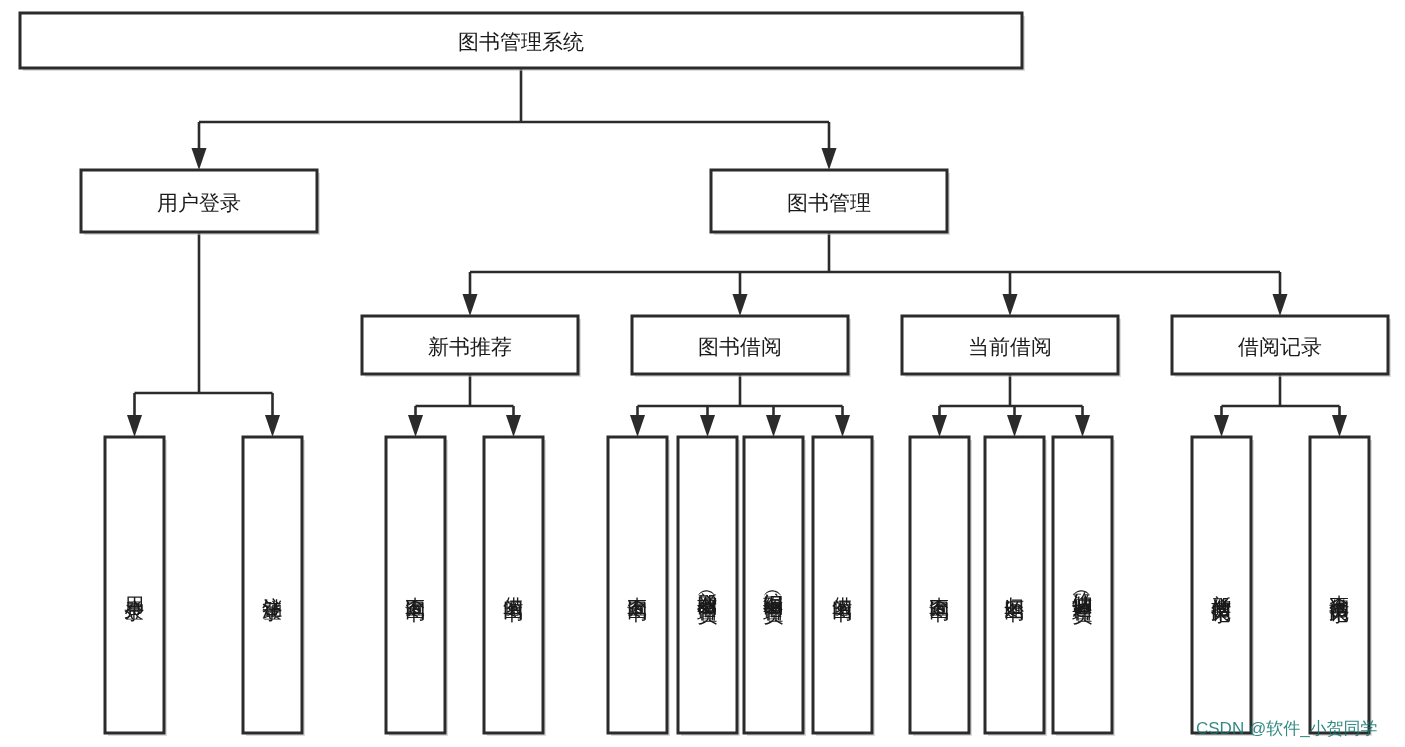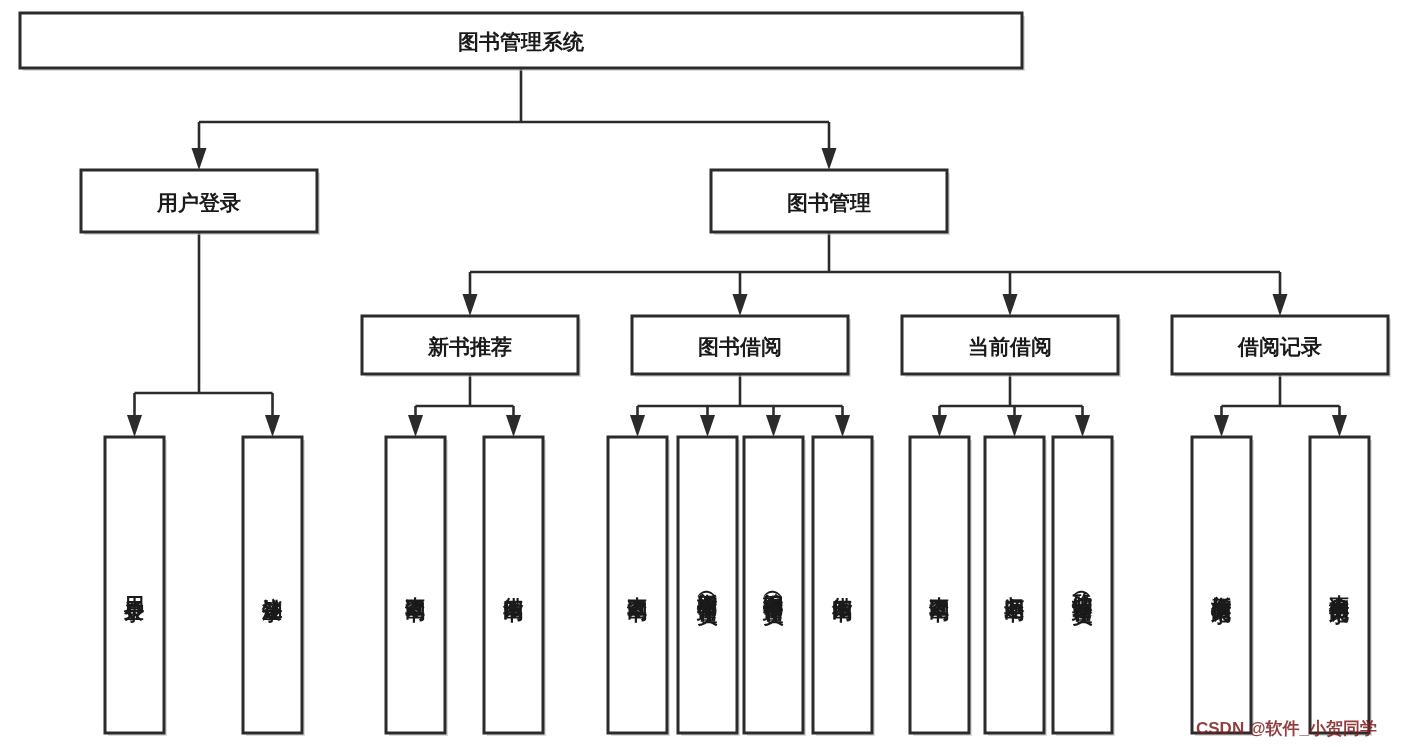--- a/index.html
+++ b/index.html
@@ -12,21 +12,20 @@
     width: 1405px;
     height: 747px;
     font-family: "Liberation Sans", "DejaVu Sans", sans-serif;
     overflow: hidden;
     position: relative;
   }
   #diagram-root {
     position: relative;
     width: 1405px;
     height: 747px;
-    font-weight: bold;
   }
   svg#diagram-svg {
     position: absolute;
     left: 0;
     top: 0;
     width: 1405px;
     height: 747px;
     display: block;
   }
   .node-box {
@@ -66,21 +65,21 @@
     align-items: center;
     justify-content: center;
     letter-spacing: 2px;
     white-space: nowrap;
     pointer-events: none;
   }
   .watermark {
     position: absolute;
     font-family: "Liberation Sans", "DejaVu Sans", sans-serif;
     font-size: 17px;
-    color: #7f1d1d;
+    color: #0f766e;
     opacity: 0.85;
     white-space: nowrap;
   }
 </style>
 </head>
 <body>
 
 <div id="diagram-root">
   <svg id="diagram-svg" viewBox="0 0 1405 747" xmlns="http://www.w3.org/2000/svg">
     <g id="connector-layer">

